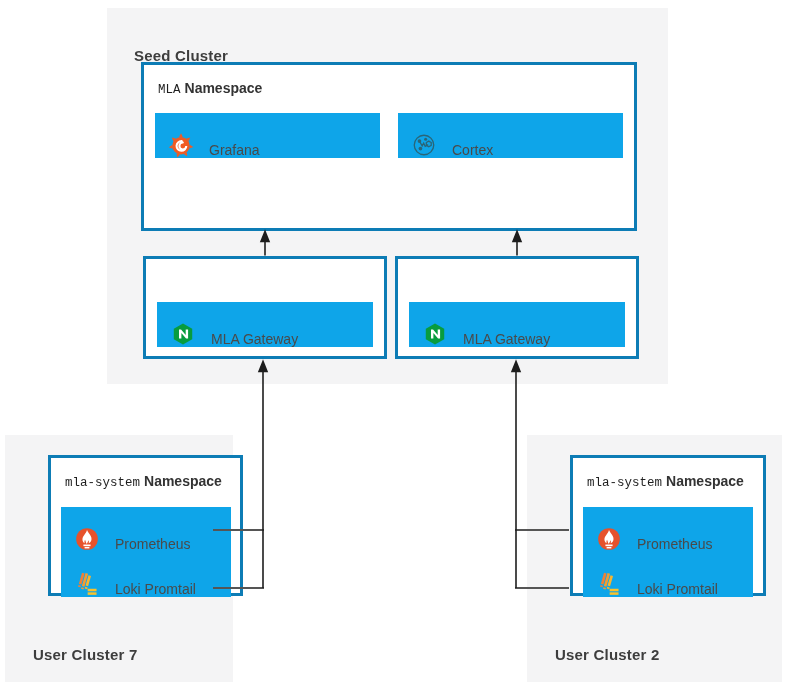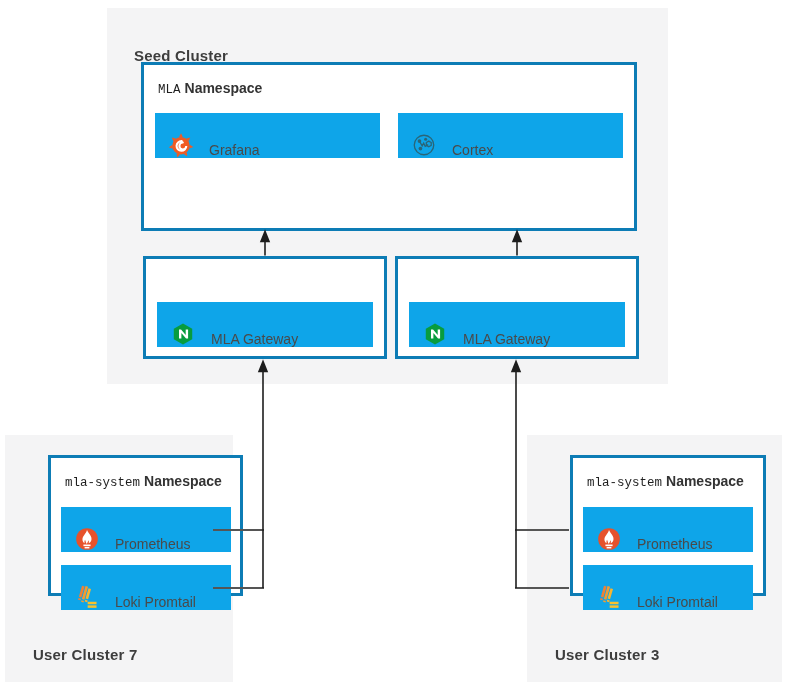--- a/index.html
+++ b/index.html
@@ -28,21 +28,21 @@
 
   #uc1-ns{left:143px;top:256px;width:244px;height:103px;}
   #uc2-ns{left:395px;top:256px;width:244px;height:103px;}
   .gw-items{left:11px;top:43px;right:11px;grid-template-columns:1fr;}
 
   
   #uc1{left:5px;top:435px;width:228px;height:247px;}
   #uc2{left:527px;top:435px;width:255px;height:247px;}
   .mla-system{left:27px;top:20px;width:195px;height:141px;margin-left:16px;}
   #uc2 .mla-system{width:196px;}
-  .mla-system .items{left:10px;top:49px;width:170px;grid-template-columns:1fr;gap:13px;}
+  .mla-system .items{left:10px;top:49px;width:170px;grid-template-columns:1fr;}
   #uc1 .cluster-label{left:28px;top:211px;}
   #uc2 .cluster-label{left:28px;top:211px;}
 
   #overlay{position:absolute;left:0;top:0;pointer-events:none;}
 </style>
 </head>
 <body>
 
 <div id="canvas">
 
@@ -190,21 +190,21 @@
                 <rect x="11.6" y="14.3" width="2.4" height="1.6" fill="#f9b52f"></rect>
               </g>
               <rect x="12.6" y="16.4" width="8.2" height="2.3" fill="#f9c22c"></rect>
               <rect x="12.6" y="19.7" width="8.2" height="2.3" fill="#f9c22c"></rect>
             </svg>
           </span>
           <span class="item-label">Loki Promtail</span>
         </div>
       </div>
     </div>
-    <div class="cluster-label">User Cluster 3</div>
+    <div class="cluster-label">User Cluster 2</div>
   </div>
 
   <svg id="overlay" width="786" height="686" viewBox="0 0 786 686">
     <g stroke="#555555" stroke-width="2">
       <line x1="213" y1="530" x2="264" y2="530"></line>
       <line x1="213" y1="588" x2="264" y2="588"></line>
       <line x1="569" y1="530" x2="515" y2="530"></line>
       <line x1="569" y1="588" x2="515" y2="588"></line>
     </g>
     <g stroke="#1d1d1d" stroke-width="1.6" fill="#1d1d1d">

